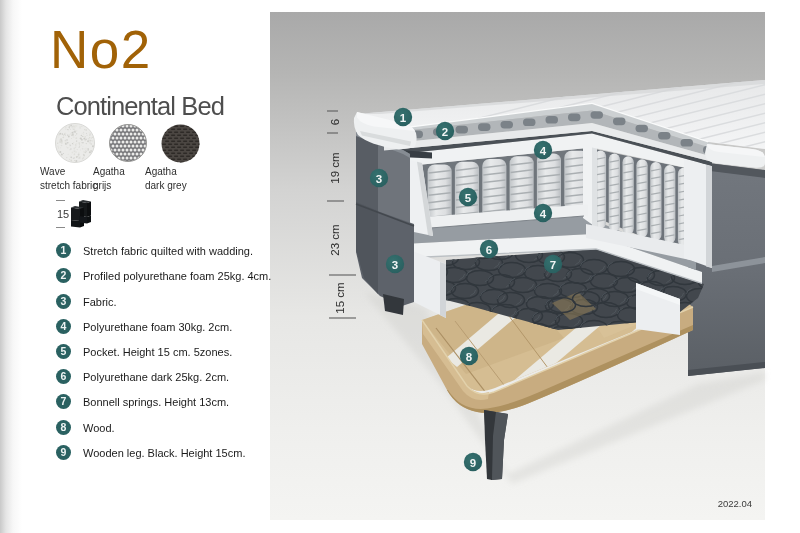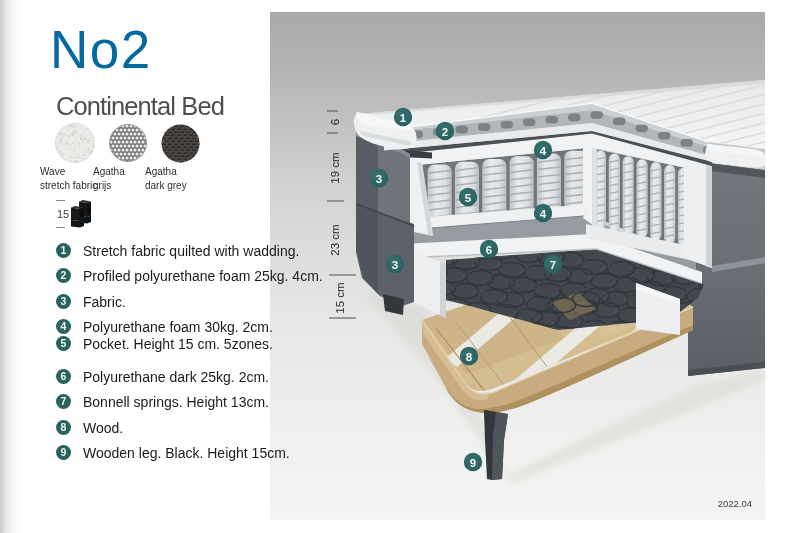--- a/index.html
+++ b/index.html
@@ -1,24 +1,24 @@
 <!DOCTYPE html>
 <html><head>
 <meta charset="utf-8">
 <style>
 html,body{margin:0;padding:0;}
 body{width:800px;height:533px;overflow:hidden;background:#ffffff;font-family:"Liberation Sans", sans-serif;position:relative;}
 .abs{position:absolute;}
 #edge{left:0;top:0;width:26px;height:533px;background:linear-gradient(90deg,#c9c9c9 0,#e5e5e5 6px,#f7f7f7 13px,#ffffff 22px);}
-#title{left:50px;top:19px;font-size:53px;color:#0369a1;letter-spacing:1.5px;}
+#title{left:50px;top:19px;font-size:53px;color:#a16207;letter-spacing:1.5px;}
 #subtitle{left:56px;top:92px;font-size:25.5px;color:#4e4e4e;letter-spacing:-0.9px;}
 .swl{position:absolute;font-size:10px;line-height:14px;color:#2e2e2e;width:70px;}
 .li{position:absolute;left:56px;height:16px;white-space:nowrap;}
 .ln{display:inline-block;width:15px;height:15px;border-radius:50%;background:#2a6161;color:#eef4f4;font-size:10.5px;font-weight:bold;text-align:center;line-height:15px;vertical-align:middle;}
-.lt{font-size:14px;color:#1b1b1b;margin-left:12px;vertical-align:middle;margin-top:35px;}
+.lt{font-size:11px;color:#1b1b1b;margin-left:12px;vertical-align:middle;margin-top:35px;}
 </style>
 </head>
 <body>
 
 <svg class="abs" style="left:0;top:0" width="800" height="533" viewBox="0 0 800 533">
 <defs>
 <linearGradient id="bg" x1="0" y1="0" x2="0" y2="1">
  <stop offset="0" stop-color="#a9a9a9"></stop>
  <stop offset="0.12" stop-color="#b5b5b4"></stop>
  <stop offset="0.35" stop-color="#d3d3d2"></stop>
@@ -1016,21 +1016,21 @@
 <div class="abs" style="left:57px;top:207.5px;font-size:11px;color:#3a3a3a">15</div>
 
 <div class="li" style="top:241px"><span class="ln">1</span><span class="lt">Stretch fabric quilted with wadding.</span></div>
 
 <div class="li" style="top:266px"><span class="ln">2</span><span class="lt">Profiled polyurethane foam 25kg. 4cm.</span></div>
 
 <div class="li" style="top:292px"><span class="ln">3</span><span class="lt">Fabric.</span></div>
 
 <div class="li" style="top:317px"><span class="ln">4</span><span class="lt">Polyurethane foam 30kg. 2cm.</span></div>
 
-<div class="li" style="top:334px"><span class="ln">5</span><span class="lt">Pocket. Height 15 cm. 5zones.</span></div>
+<div class="li" style="top:342px"><span class="ln">5</span><span class="lt">Pocket. Height 15 cm. 5zones.</span></div>
 
 <div class="li" style="top:367px"><span class="ln">6</span><span class="lt">Polyurethane dark 25kg. 2cm.</span></div>
 
 <div class="li" style="top:392px"><span class="ln">7</span><span class="lt">Bonnell springs. Height 13cm.</span></div>
 
 <div class="li" style="top:418px"><span class="ln">8</span><span class="lt">Wood.</span></div>
 
 <div class="li" style="top:443px"><span class="ln">9</span><span class="lt">Wooden leg. Black. Height 15cm.</span></div>
 
 </body></html>

